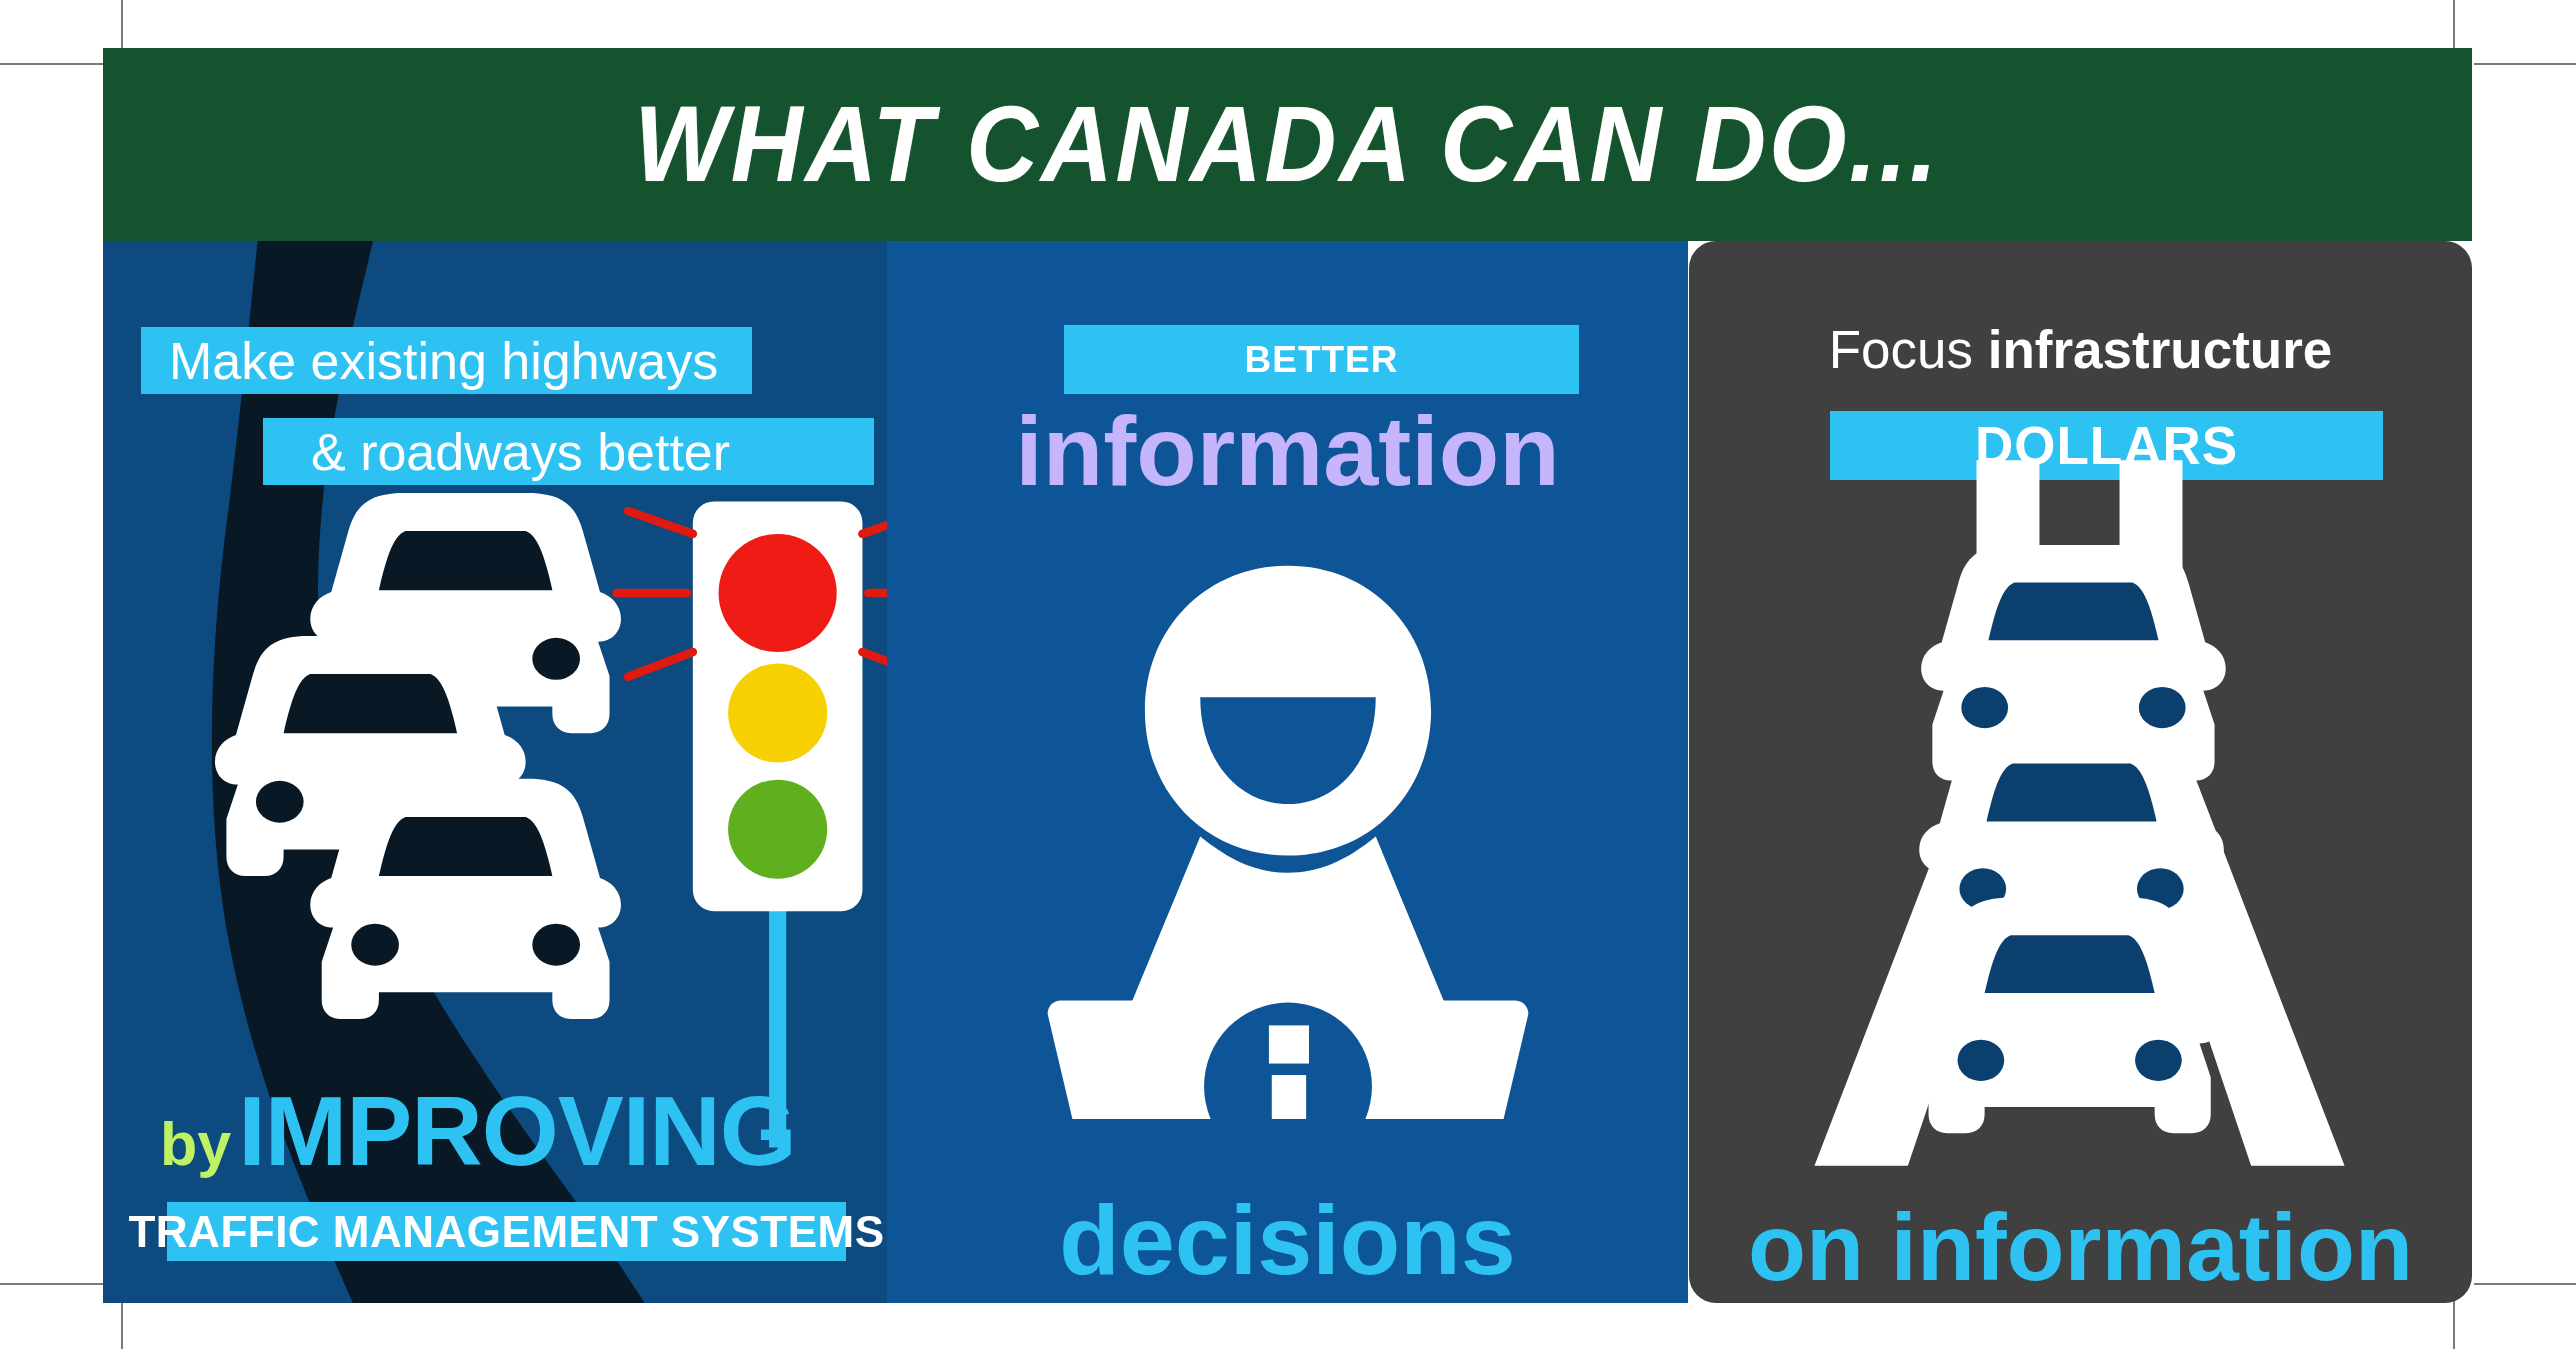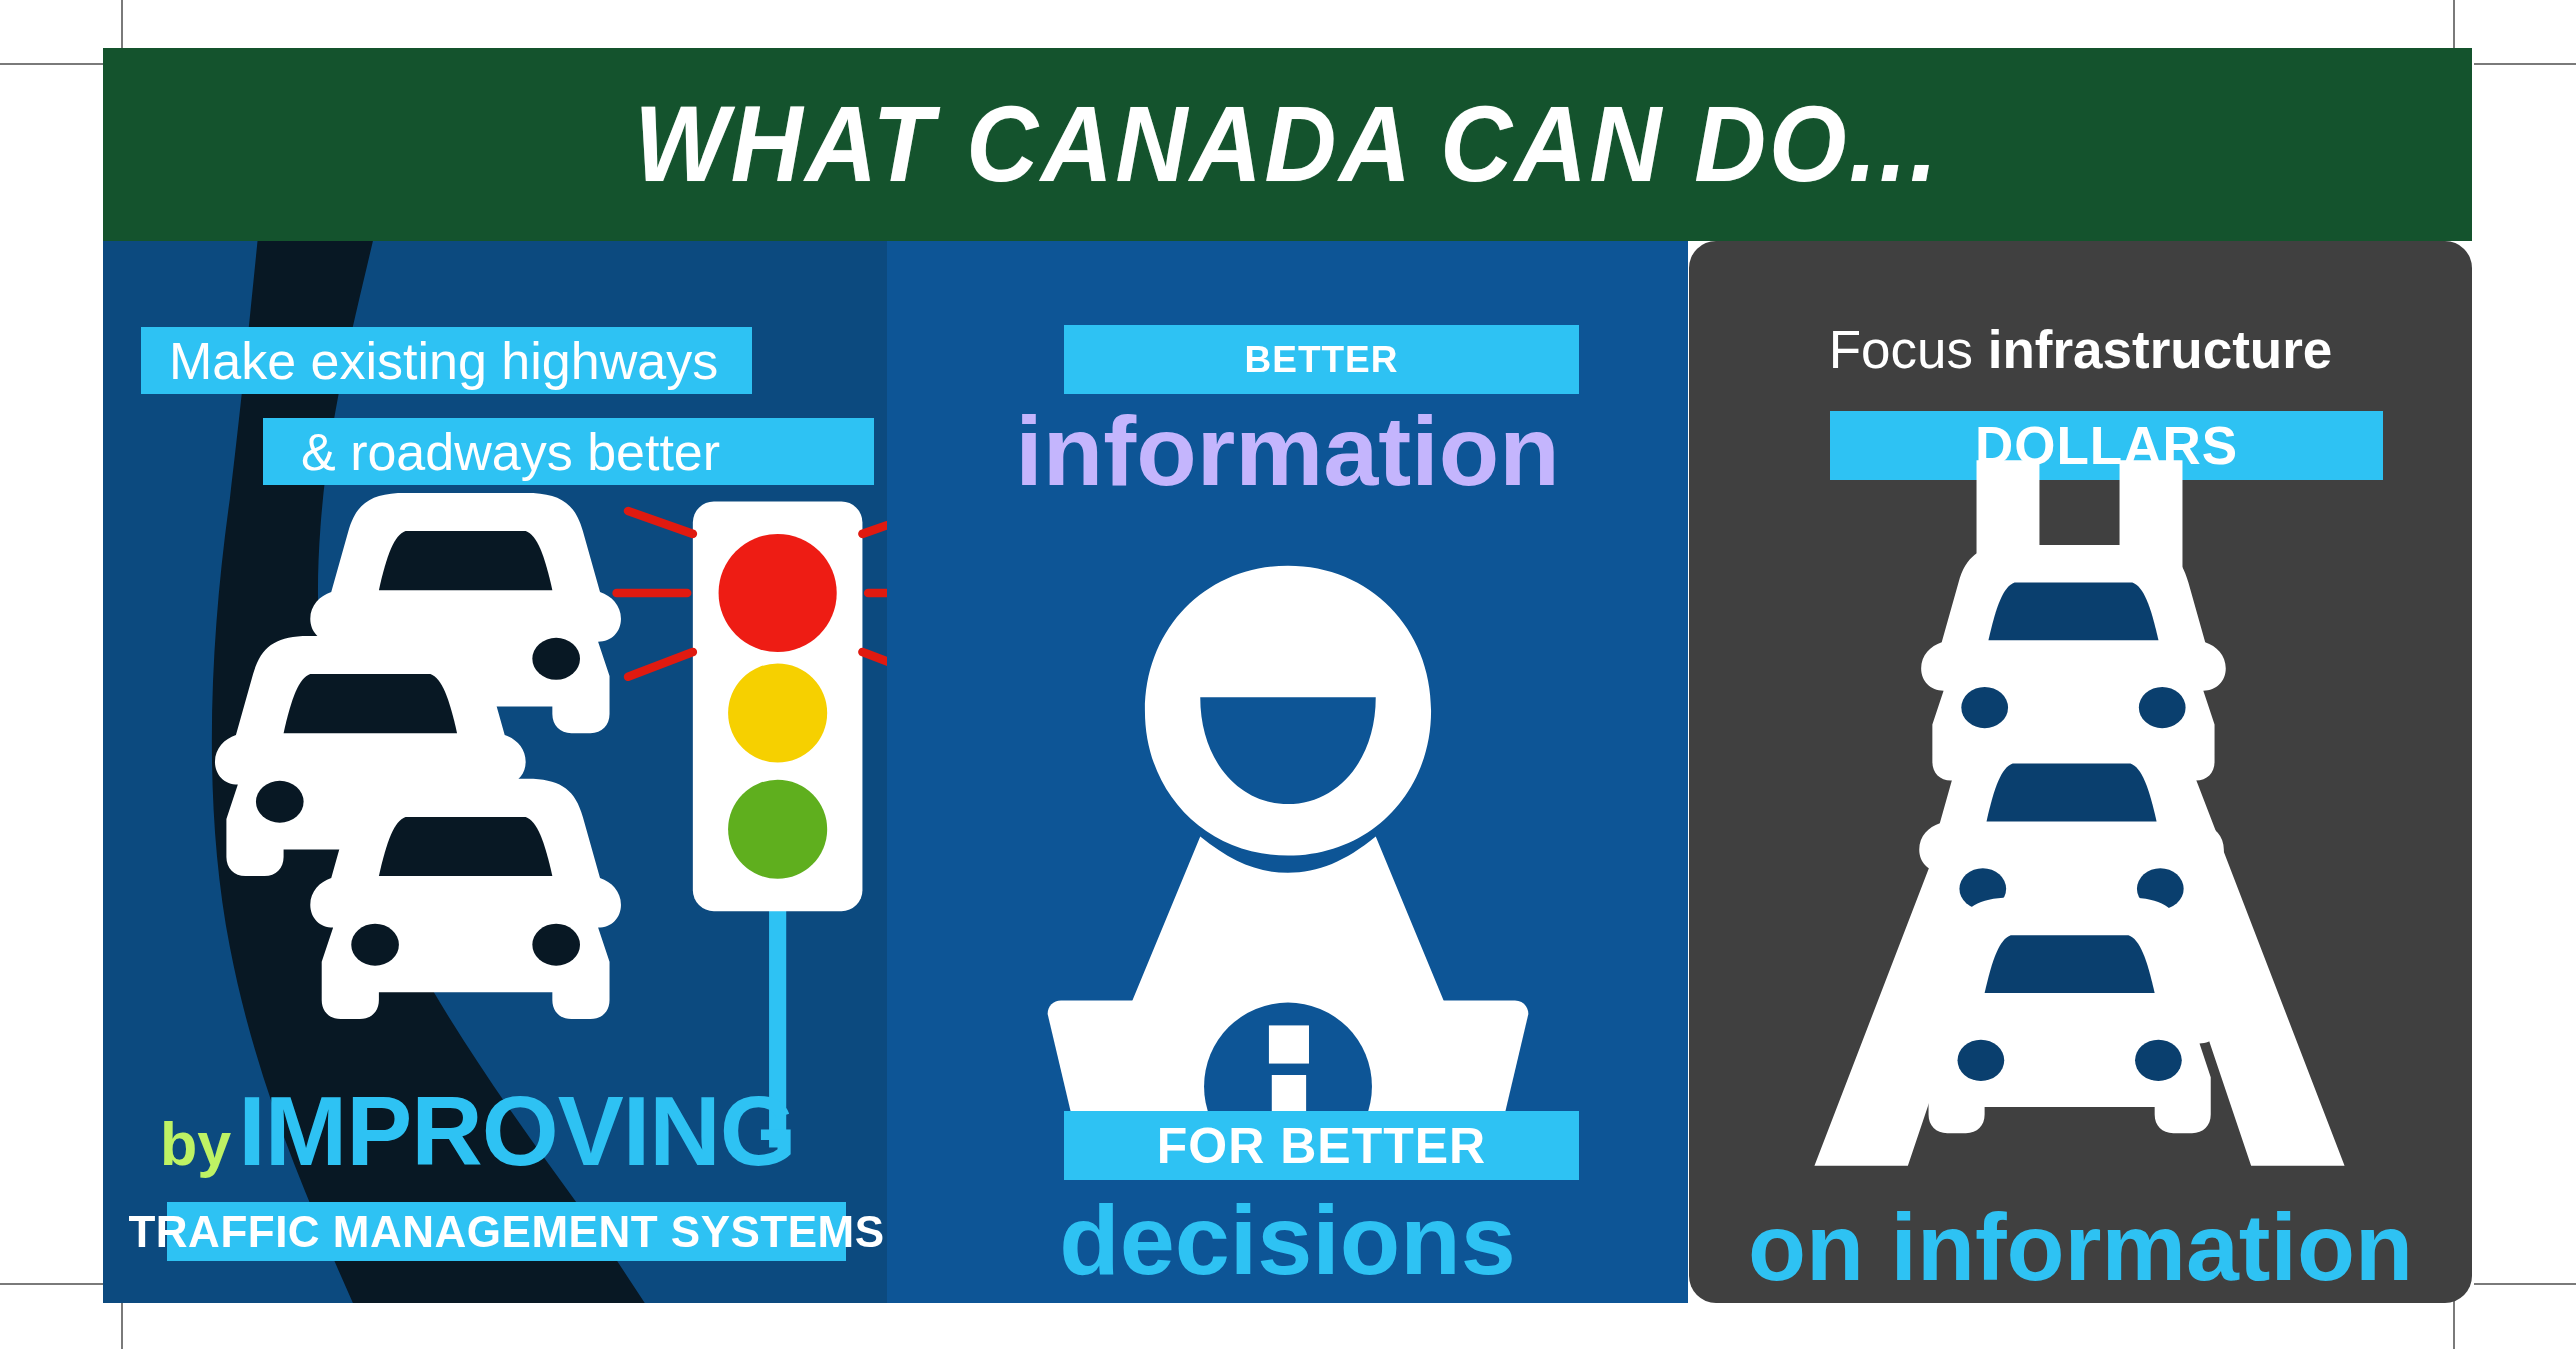--- a/index.html
+++ b/index.html
@@ -107,21 +107,21 @@
   }
 
   #band-highways {
     left: 38px; top: 86px; width: 611px; height: 67px;
     justify-content: flex-start; padding-left: 28px;
   }
   #band-highways .band-text { font-size: 52px; font-weight: normal; }
 
   #band-roadways {
     left: 160px; top: 177px; width: 611px; height: 67px;
-    justify-content: flex-start; padding-left: 38px;
+    justify-content: flex-start; padding-left: 48px;
   }
   #band-roadways .band-text { font-size: 52px; font-weight: normal; }
 
   #band-tms {
     left: 64px; top: 961px; width: 679px; height: 59px;
     justify-content: center;
   }
   #band-tms .band-text { font-size: 44px; font-weight: bold; letter-spacing: 0.5px; }
 
   #label-improving {
@@ -351,23 +351,20 @@
                      L 424 468 L 96 468 Z"></path>
 
             <path d="M 8 480 C 8 472 14 466 22 466 L 498 466 C 506 466 512 472 512 480
                      L 486 590 L 34 590 Z"></path>
           </g>
           <circle cx="260" cy="556" r="88" fill="#0d5596"></circle>
           <rect x="240" y="492" width="42" height="40" fill="#ffffff"></rect>
           <rect x="243" y="544" width="36" height="96" fill="#ffffff"></rect>
         </svg>
 
-        <div class="band" id="band-forbetter">
-          <span class="band-text">FOR BETTER</span>
-        </div>
 
         <div id="label-decisions">decisions</div>
       </div>
 
       <div class="panel" id="panel-right">
 
         <div id="label-focus"><span>Focus </span><span class="bold">infrastructure</span></div>
 
         <div class="band" id="band-dollars">
           <span class="band-text">DOLLARS</span>

